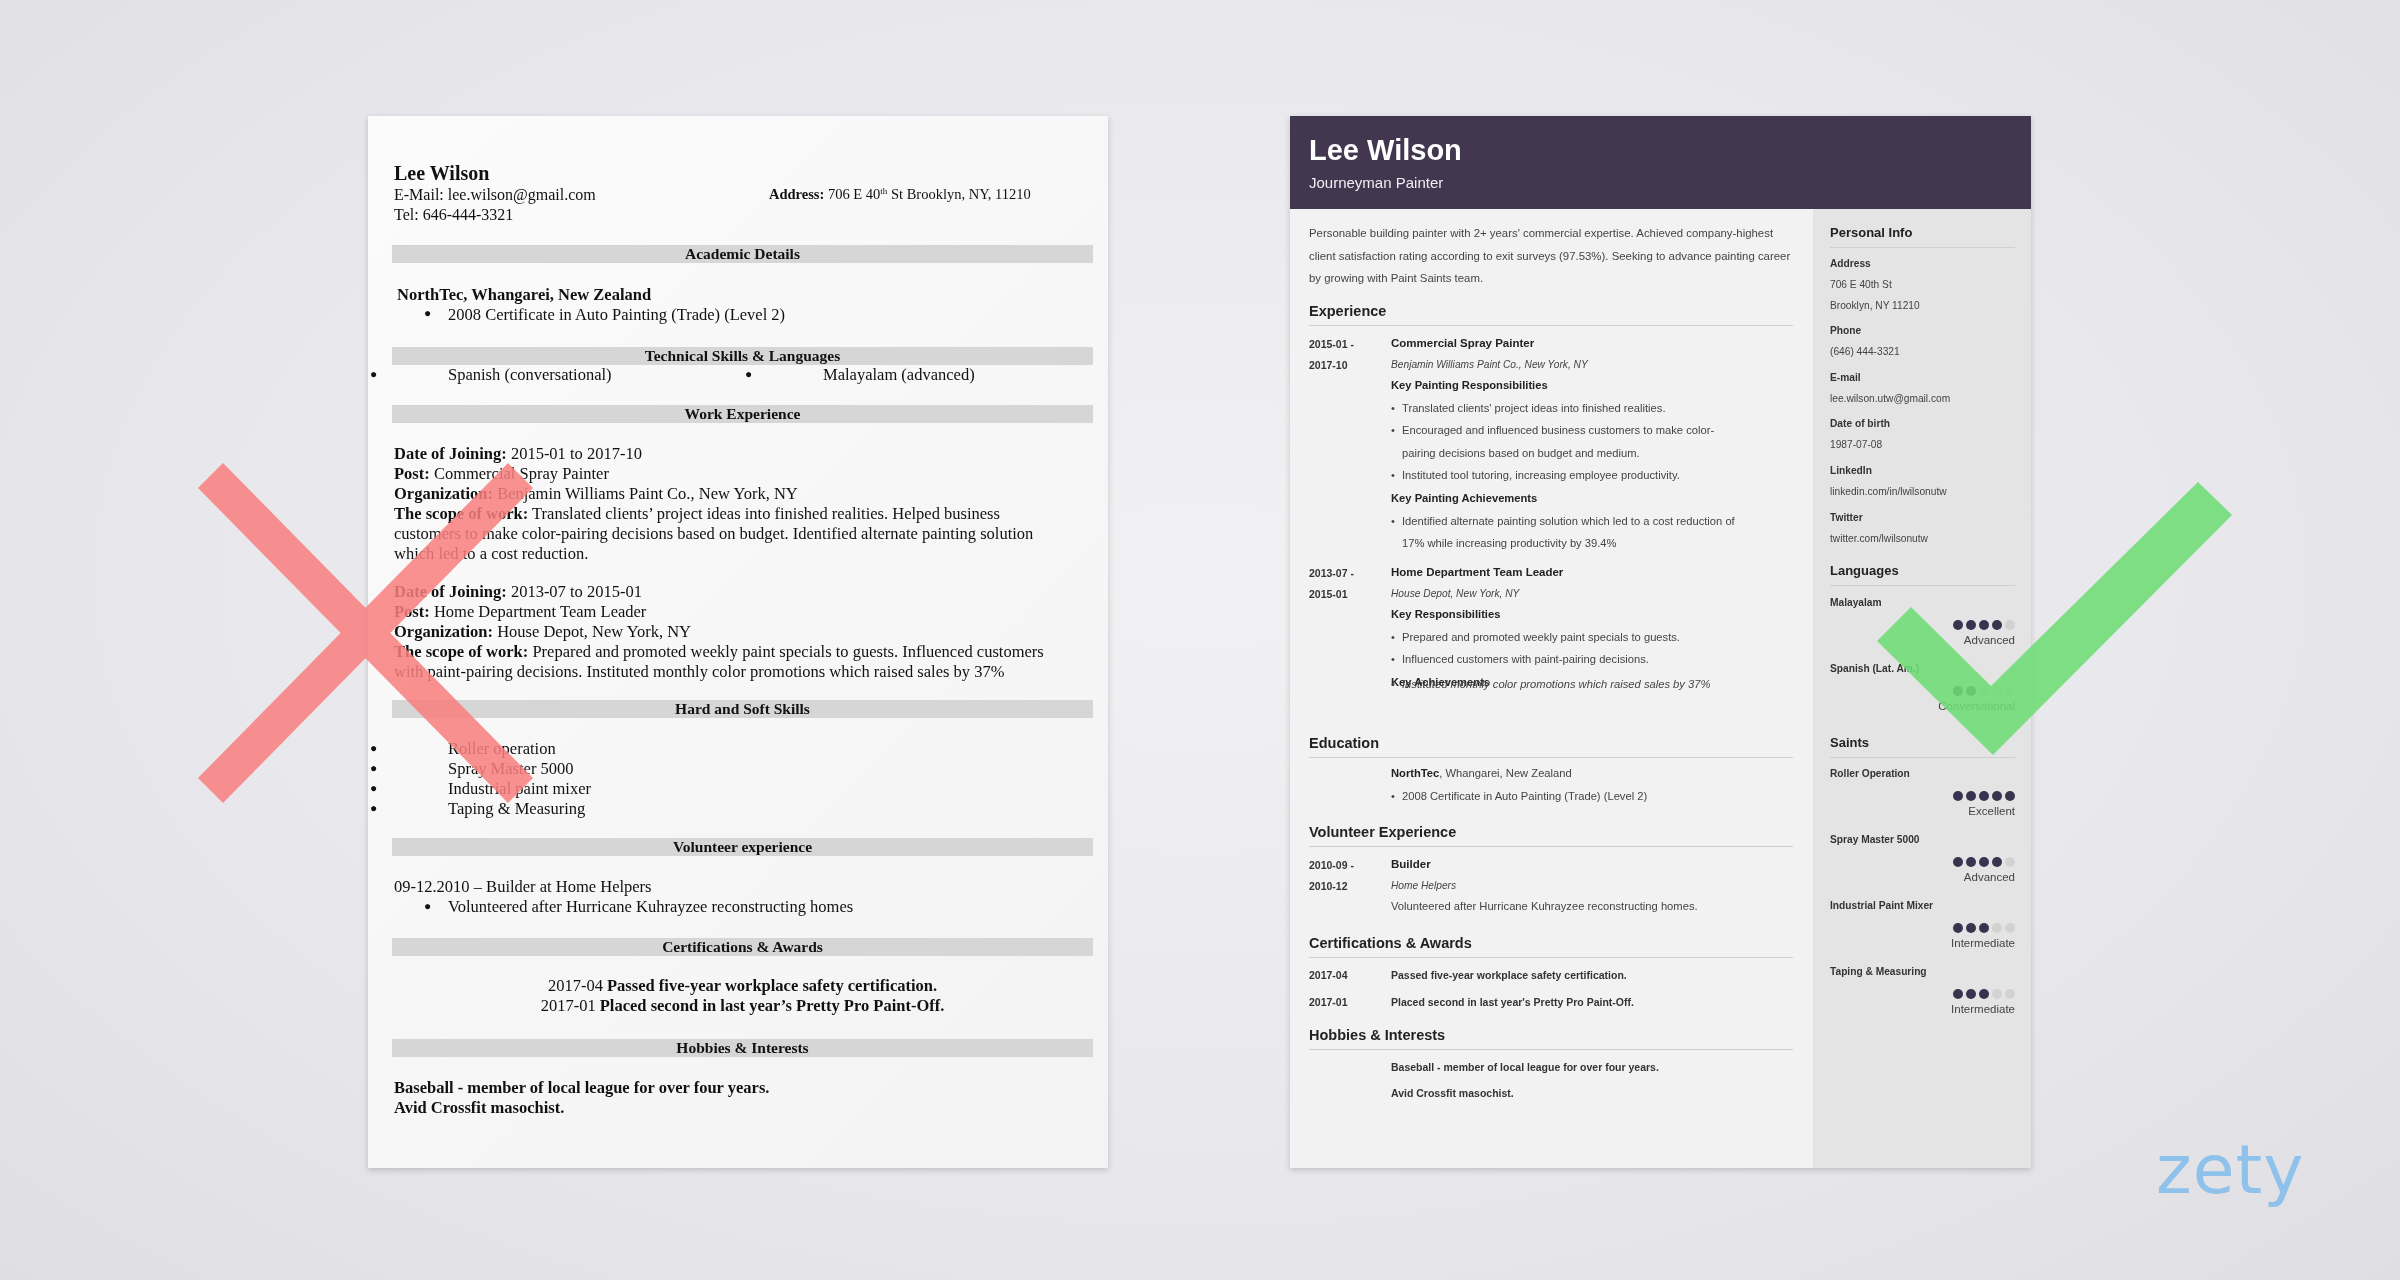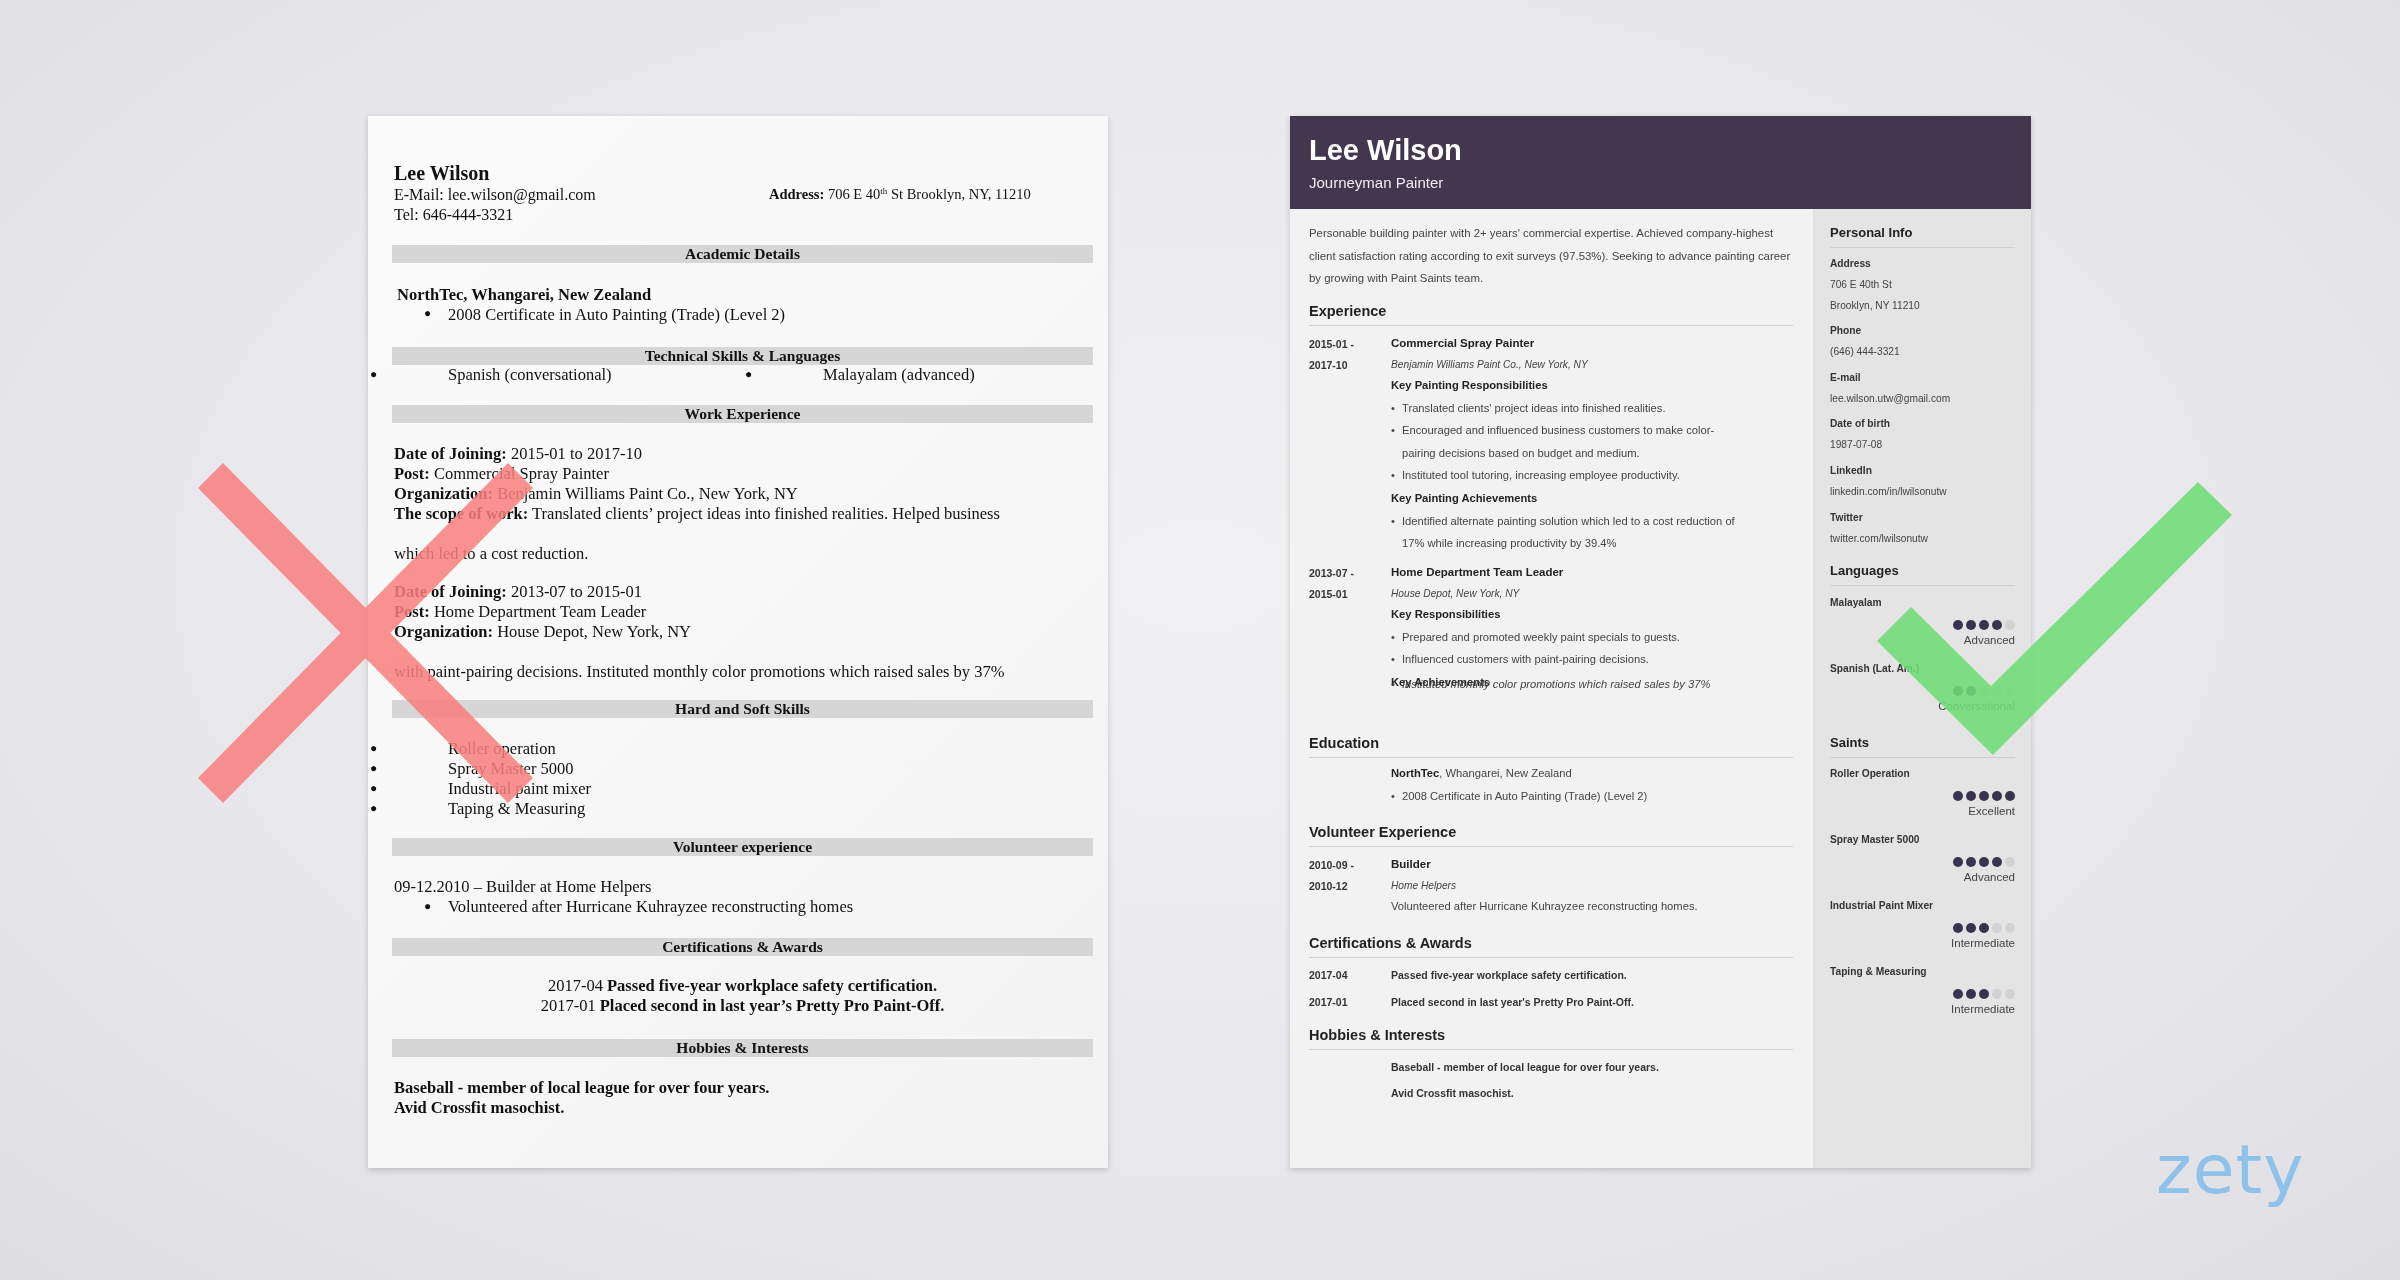--- a/index.html
+++ b/index.html
@@ -107,25 +107,27 @@
   <div class="pl-abs" style="left:80px; top:249px;">Spanish (conversational)</div>
   <div class="pl-bullet" style="left:377px; top:251px;">●</div>
   <div class="pl-abs" style="left:455px; top:249px;">Malayalam (advanced)</div>
 
   <div class="pl-bar" style="top:289px;">Work Experience</div>
 
   <div class="pl-abs" style="left:26px; top:328px;"><b>Date of Joining:</b><span> 2015-01 to 2017-10</span></div>
   <div class="pl-abs" style="left:26px; top:348px;"><b>Post:</b><span> Commercial Spray Painter</span></div>
   <div class="pl-abs" style="left:26px; top:368px;"><b>Organization:</b><span> Benjamin Williams Paint Co., New York, NY</span></div>
   <div class="pl-abs" style="left:26px; top:388px;"><b>The scope of work:</b><span> Translated clients’ project ideas into finished realities. Helped business</span></div>
+  <div class="pl-abs" style="left:26px; top:408px;">customers to make color-pairing decisions based on budget. Identified alternate painting solution</div>
   <div class="pl-abs" style="left:26px; top:428px;">which led to a cost reduction.</div>
 
   <div class="pl-abs" style="left:26px; top:466px;"><b>Date of Joining:</b><span> 2013-07 to 2015-01</span></div>
   <div class="pl-abs" style="left:26px; top:486px;"><b>Post:</b><span> Home Department Team Leader</span></div>
   <div class="pl-abs" style="left:26px; top:506px;"><b>Organization:</b><span> House Depot, New York, NY</span></div>
+  <div class="pl-abs" style="left:26px; top:526px;"><b>The scope of work:</b><span> Prepared and promoted weekly paint specials to guests. Influenced customers</span></div>
   <div class="pl-abs" style="left:26px; top:546px;">with paint-pairing decisions. Instituted monthly color promotions which raised sales by 37%</div>
 
   <div class="pl-bar" style="top:584px;">Hard and Soft Skills</div>
   <div class="pl-bullet" style="left:2px; top:625px;">●</div>
   <div class="pl-abs" style="left:80px; top:623px;">Roller operation</div>
   <div class="pl-bullet" style="left:2px; top:645px;">●</div>
   <div class="pl-abs" style="left:80px; top:643px;">Spray Master 5000</div>
   <div class="pl-bullet" style="left:2px; top:665px;">●</div>
   <div class="pl-abs" style="left:80px; top:663px;">Industrial paint mixer</div>
   <div class="pl-bullet" style="left:2px; top:685px;">●</div>

